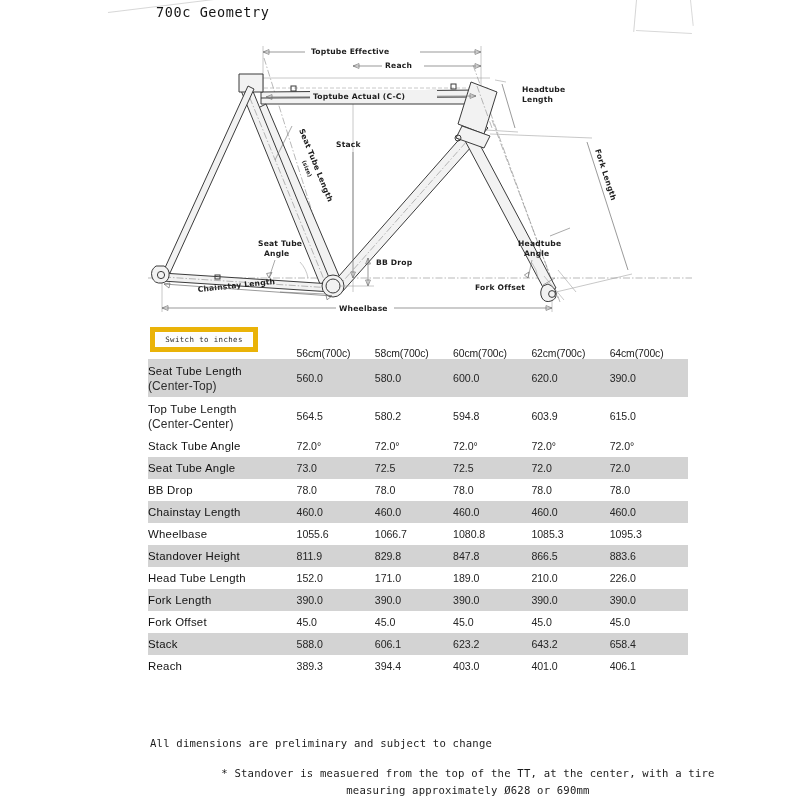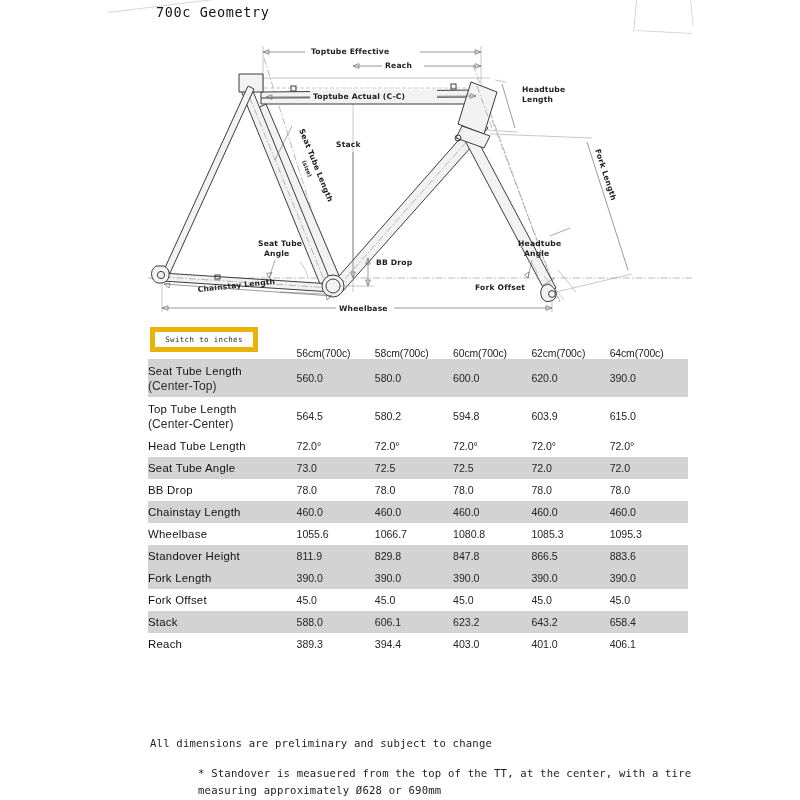--- a/index.html
+++ b/index.html
@@ -78,20 +78,21 @@
   tr.tall td{height:38px;}
   tr.taller td{height:52px;}
   tr.norm td{height:22px;}
 
   
   .note{
     position:absolute;
     font-size:10.6px;color:#1b1b1b;letter-spacing:.2px;
     line-height:17px;
     font-family:"DejaVu Sans Mono","Liberation Mono",monospace;
+    text-align:center;
   }
   .note1{left:150px;top:735px;}
   .note2{left:150px;top:765px;width:540px;}
 
   
   text.lbl{
     font-family:"DejaVu Sans","Liberation Sans",sans-serif;
     font-size:7.6px;font-weight:bold;fill:#1d1d1d;letter-spacing:.2px;
   }
   text.lbl-sm{
@@ -297,21 +298,21 @@
         </tr>
         <tr class="tall">
           <td class="row-label"><span>Top Tube Length</span><span class="sub">(Center-Center)</span></td>
           <td class="row-val">564.5</td>
           <td class="row-val">580.2</td>
           <td class="row-val">594.8</td>
           <td class="row-val">603.9</td>
           <td class="row-val">615.0</td>
         </tr>
         <tr class="norm">
-          <td class="row-label"><span>Head Tube Length</span></td>
+          <td class="row-label"><span>Stack Tube Angle</span></td>
           <td class="row-val">72.0°</td>
           <td class="row-val">72.0°</td>
           <td class="row-val">72.0°</td>
           <td class="row-val">72.0°</td>
           <td class="row-val">72.0°</td>
         </tr>
         <tr class="shade norm">
           <td class="row-label"><span>Seat Tube Angle</span></td>
           <td class="row-val">73.0</td>
           <td class="row-val">72.5</td>
@@ -344,20 +345,28 @@
           <td class="row-val">1095.3</td>
         </tr>
         <tr class="shade norm">
           <td class="row-label"><span>Standover Height</span></td>
           <td class="row-val">811.9</td>
           <td class="row-val">829.8</td>
           <td class="row-val">847.8</td>
           <td class="row-val">866.5</td>
           <td class="row-val">883.6</td>
         </tr>
+        <tr class="norm">
+          <td class="row-label"><span>Head Tube Length</span></td>
+          <td class="row-val">152.0</td>
+          <td class="row-val">171.0</td>
+          <td class="row-val">189.0</td>
+          <td class="row-val">210.0</td>
+          <td class="row-val">226.0</td>
+        </tr>
         <tr class="shade norm">
           <td class="row-label"><span>Fork Length</span></td>
           <td class="row-val">390.0</td>
           <td class="row-val">390.0</td>
           <td class="row-val">390.0</td>
           <td class="row-val">390.0</td>
           <td class="row-val">390.0</td>
         </tr>
         <tr class="norm">
           <td class="row-label"><span>Fork Offset</span></td>

